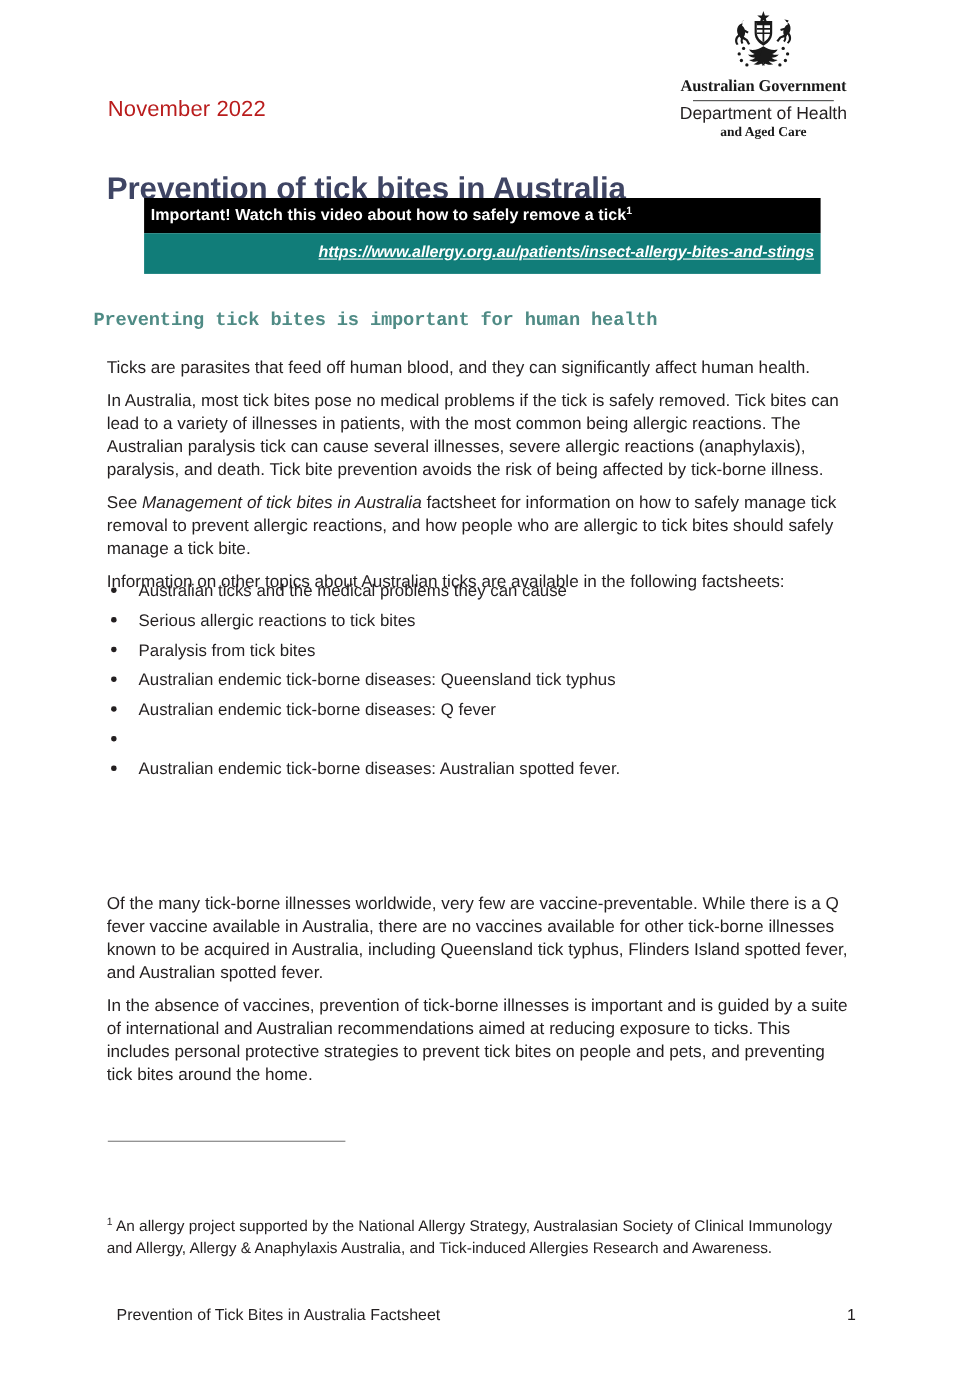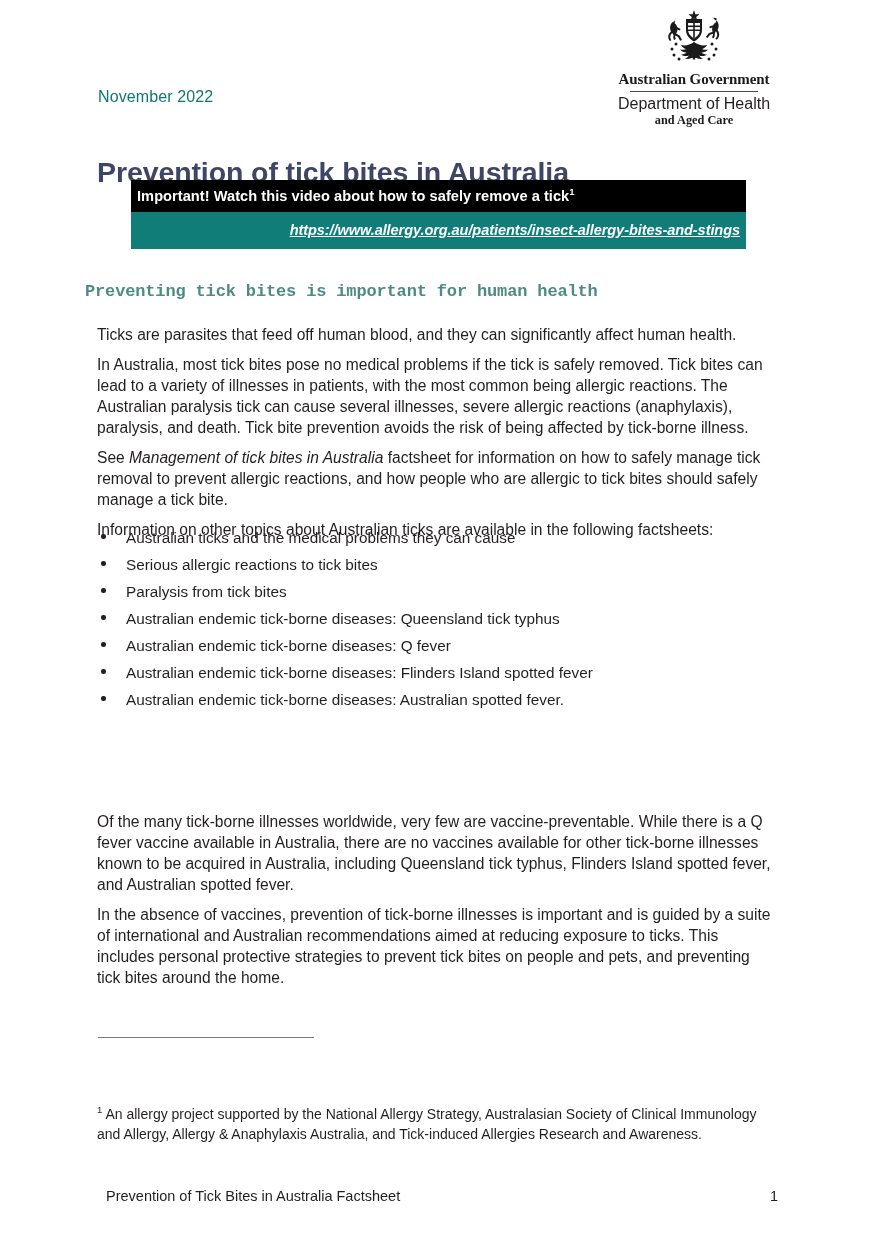--- a/index.html
+++ b/index.html
@@ -21,22 +21,22 @@
     width: 882px;
     height: 1251px;
     background: #ffffff;
   }
 
   
   .doc-date {
     position: absolute;
     left: 98px;
     top: 88px;
-    font-size: 16px;
-    color: #0f766e;
+    font-size: 20px;
+    color: #b91c1c;
     letter-spacing: 0.1px;
   }
   .crest-block {
     position: absolute;
     left: 610px;
     top: 8px;
     width: 168px;
     text-align: center;
   }
   .crest-svg {
@@ -275,21 +275,21 @@
   <p class="body-para" id="para-see-management"><span>See </span><em>Management of tick bites in Australia</em><span> factsheet for information on how to safely manage tick removal to prevent allergic reactions, and how people who are allergic to tick bites should safely manage a tick bite.</span></p>
 
   <p class="body-para" id="para-info-topics">Information on other topics about Australian ticks are available in the following factsheets:</p>
 
   <ul class="factsheet-list">
     <li><span class="bullet"></span><span>Australian ticks and the medical problems they can cause</span></li>
     <li><span class="bullet"></span><span>Serious allergic reactions to tick bites</span></li>
     <li><span class="bullet"></span><span>Paralysis from tick bites</span></li>
     <li><span class="bullet"></span><span>Australian endemic tick-borne diseases: Queensland tick typhus</span></li>
     <li><span class="bullet"></span><span>Australian endemic tick-borne diseases: Q fever</span></li>
-    <li><span class="bullet"></span><span>Australian endemic tick-borne diseases: Flinders Island spotted fever</span></li>
+    <li><span class="bullet"></span></li>
     <li><span class="bullet"></span><span>Australian endemic tick-borne diseases: Australian spotted fever.</span></li>
   </ul>
 
 
   <p class="body-para" id="para-of-many">Of the many tick-borne illnesses worldwide, very few are vaccine-preventable. While there is a Q fever vaccine available in Australia, there are no vaccines available for other tick-borne illnesses known to be acquired in Australia, including Queensland tick typhus, Flinders Island spotted fever, and Australian spotted fever.</p>
 
   <p class="body-para" id="para-absence">In the absence of vaccines, prevention of tick-borne illnesses is important and is guided by a suite of international and Australian recommendations aimed at reducing exposure to ticks. This includes personal protective strategies to prevent tick bites on people and pets, and preventing tick bites around the home.</p>
 
   <div class="footnote-rule"></div>
   <p class="footnote-text"><sup>1</sup><span> An allergy project supported by the National Allergy Strategy, Australasian Society of Clinical Immunology and Allergy, Allergy &amp; Anaphylaxis Australia, and Tick-induced Allergies Research and Awareness.</span></p>

